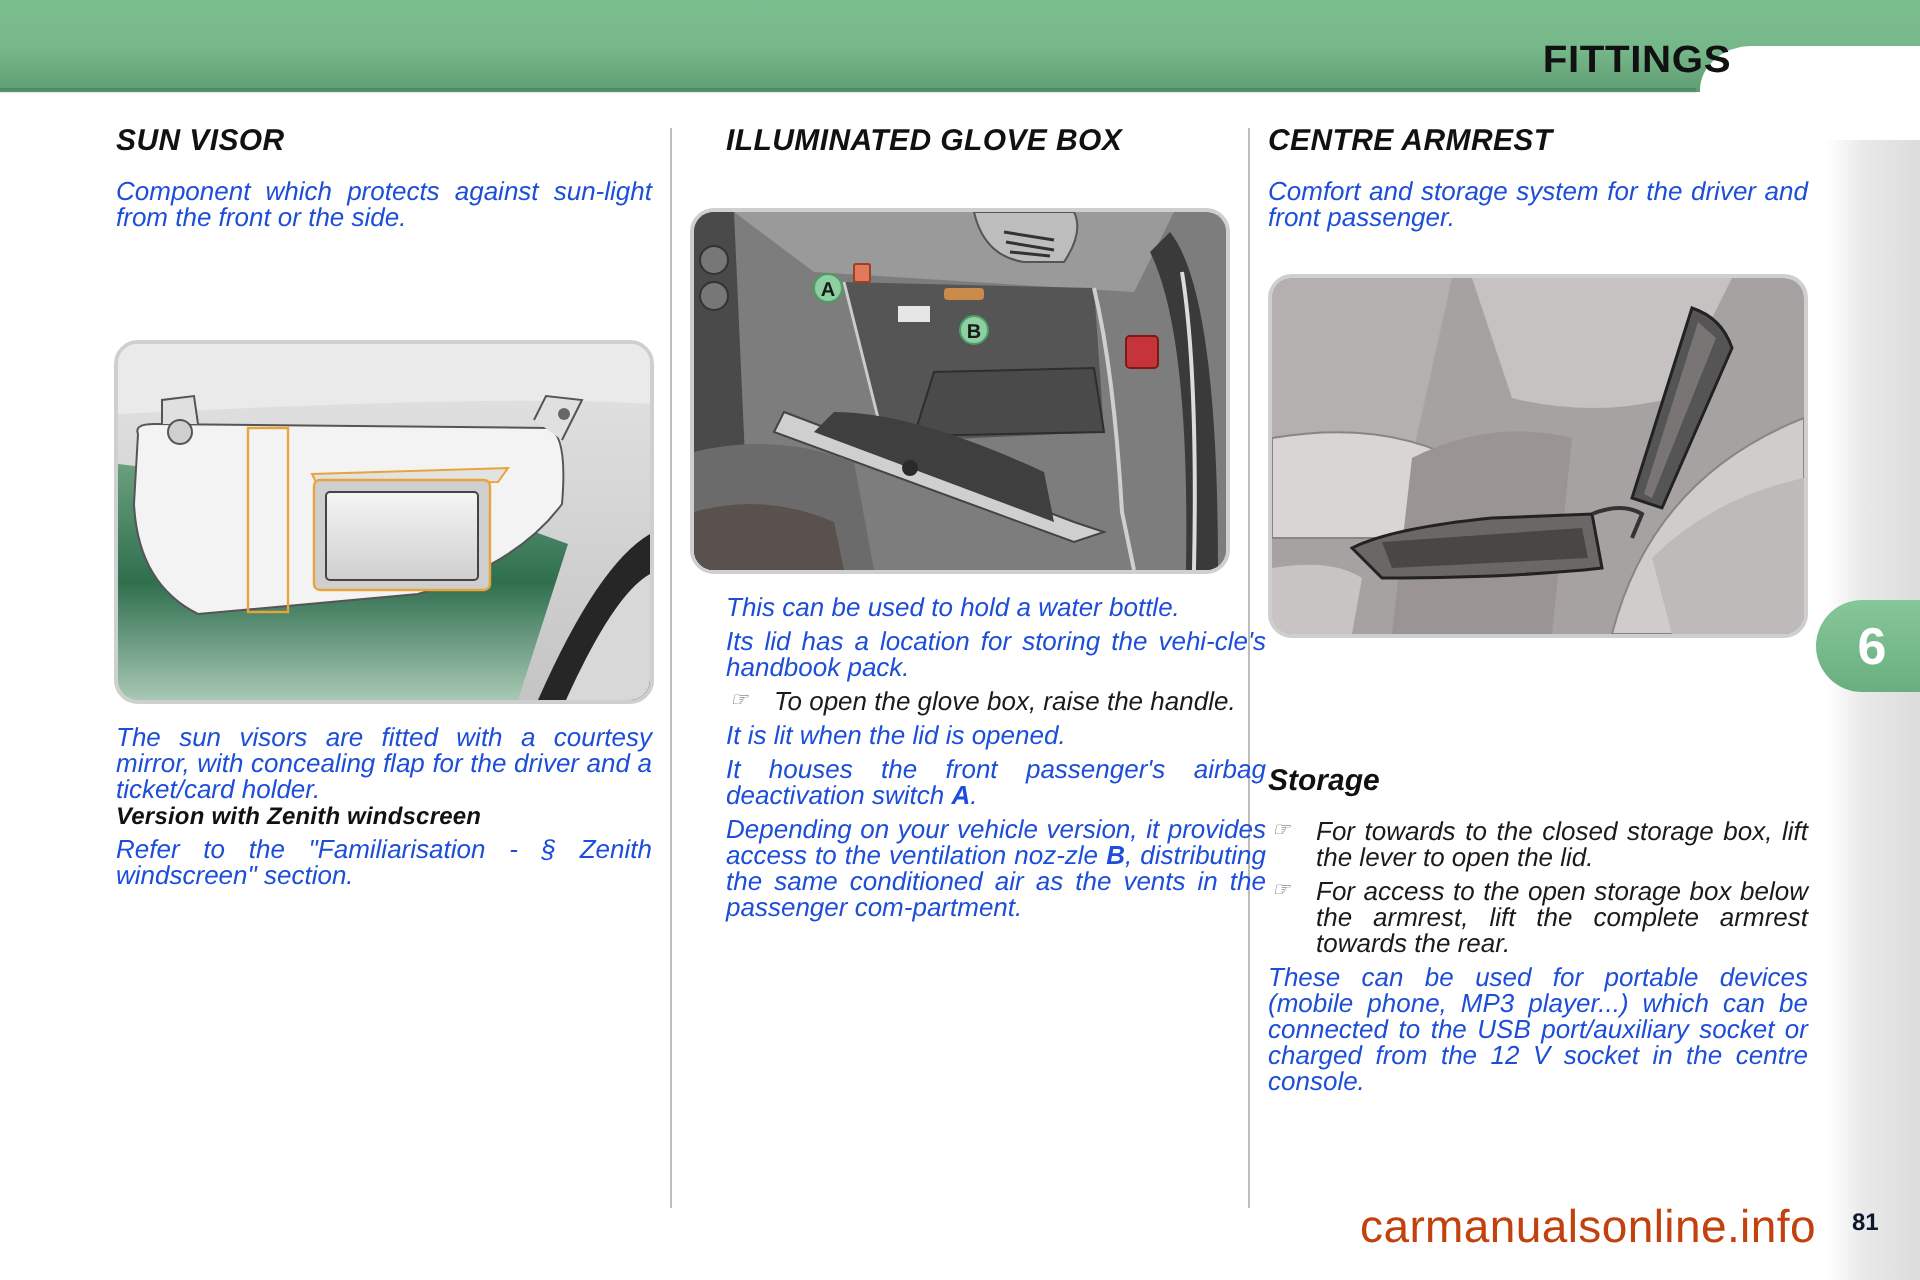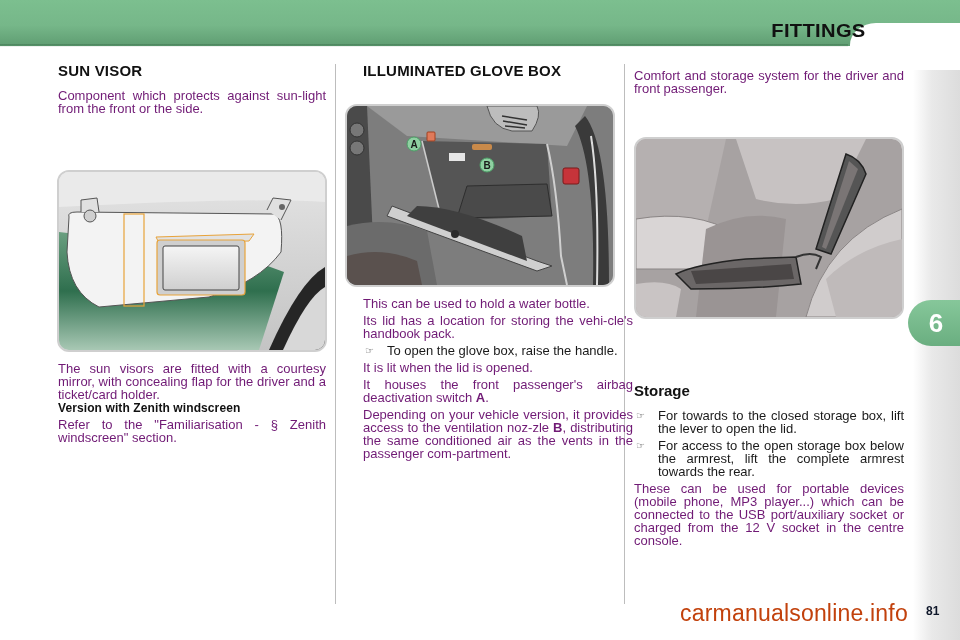--- a/index.html
+++ b/index.html
@@ -49,29 +49,29 @@
     position: absolute; left: 680px; top: 600px; font-size: 23px; color: #c2410c;
     letter-spacing: 0.2px;
   }
 
   
   .divider { position: absolute; top: 64px; width: 1px; height: 540px; background: #bdbdbd; }
   .divider.d1 { left: 335px; }
   .divider.d2 { left: 624px; }
 
   
-  .col { position: absolute; top: 60px; font-size: 13px; line-height: 13px; }
+  .col { position: absolute; top: 60px; font-size: 13px; line-height: 13px; font-style: italic; }
   .col1 { left: 58px; width: 268px; }
   .col2 { left: 363px; width: 270px; }
   .col3 { left: 634px; width: 270px; }
 
   h2 { font-size: 15px; font-weight: bold; line-height: 18px; letter-spacing: 0.2px; color: #111; }
   h3 { font-size: 15px; font-weight: bold; line-height: 18px; color: #111; margin-top: 48px; }
   h4 { font-size: 12px; font-weight: bold; line-height: 14px; color: #111; letter-spacing: 0.1px; }
-  p { text-align: justify; color: #701a75; }
+  p { text-align: justify; color: #1d4ed8; }
   .bullet { display: flex; text-align: justify; }
   .bullet .glyph { flex: 0 0 24px; font-size: 10px; color: #555; padding-left: 2px; line-height: 13px; }
   .bullet .btext { flex: 1; text-align: justify; }
 
   
   .illus {
     position: absolute; border-radius: 12px; overflow: hidden;
     border: 2px solid #cfcfcf;
   }
   .illus svg { display: block; }
@@ -186,20 +186,21 @@
   <div class="bullet" style="margin-top:4px;">
     <span class="glyph">☞</span>
     <span class="btext">To open the glove box, raise the handle.</span>
   </div>
   <p style="margin-top:4px;">It is lit when the lid is opened.</p>
   <p style="margin-top:4px;"><span>It houses the front passenger's airbag deactivation switch </span><b>A</b><span>.</span></p>
   <p style="margin-top:4px;"><span>Depending on your vehicle version, it provides access to the ventilation noz-zle </span><b>B</b><span>, distributing the same conditioned air as the vents in the passenger com-partment.</span></p>
 </div>
 
 <div class="col col3">
+  <h2 style="margin-top:2px;">CENTRE ARMREST</h2>
   <p style="margin-top:9px;">Comfort and storage system for the driver and front passenger.</p>
 </div>
 
 <div class="illus" style="left:634px; top:137px; width:270px; height:182px;">
   <svg width="266" height="178" viewBox="0 0 266 178">
     <rect width="266" height="178" fill="#a7a2a2"></rect>
     <path d="M0 0 L90 0 L70 90 L0 100 Z" fill="#b5b0b0"></path>
     <path d="M100 0 L230 0 L200 60 Q160 70 120 60 Z" fill="#c7c2c2"></path>
     <path d="M0 80 Q60 70 100 95 L90 130 L0 130 Z" fill="#d9d5d5" stroke="#8a8585"></path>
     <path d="M170 178 Q190 100 266 70 L266 178 Z" fill="#d0cccc" stroke="#8a8585"></path>

